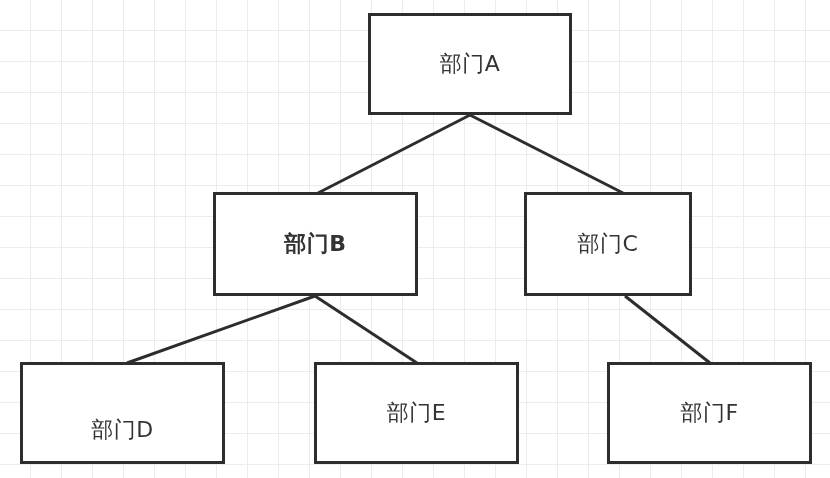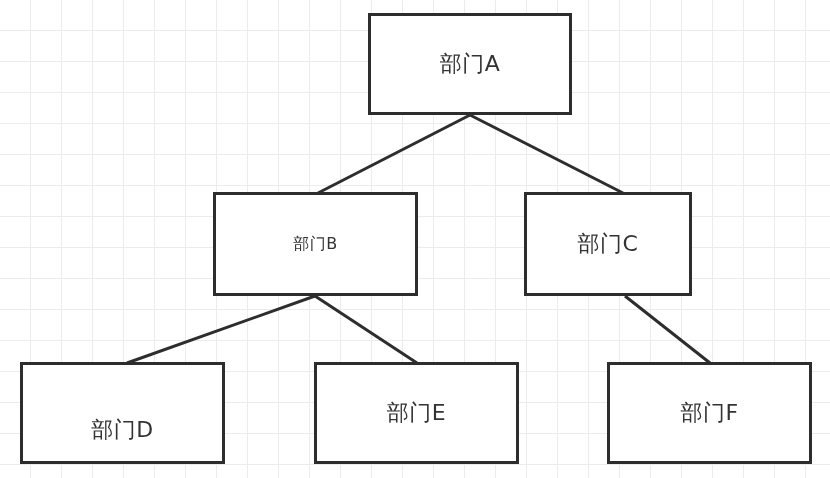--- a/index.html
+++ b/index.html
@@ -70,21 +70,21 @@
         <line x1="315" y1="296" x2="417" y2="363" stroke="#2d2d2d" stroke-width="3" stroke-linecap="butt"></line>
         <line x1="625" y1="296" x2="710" y2="363" stroke="#2d2d2d" stroke-width="3" stroke-linecap="butt"></line>
       </g>
   </svg>
 
   <div class="node" id="node-A" style="left: 368px; top: 13px; width: 204px; height: 102px; border-color: rgb(45, 45, 45); border-width: 3px; background: rgb(255, 255, 255);">
     <span class="node-label" style="color: rgb(51, 51, 51); font-size: 22px;">部门A</span>
   </div>
 
   <div class="node" id="node-B" style="left: 213px; top: 192px; width: 205px; height: 104px; border-color: rgb(45, 45, 45); border-width: 3px; background: rgb(255, 255, 255);">
-    <span class="node-label" style="color: rgb(51, 51, 51); font-size: 16px;">部门B</span>
+    <span class="node-label" style="color: rgb(51, 51, 51); font-size: 22px; font-weight: bold;">部门B</span>
   </div>
 
   <div class="node" id="node-C" style="left: 524px; top: 192px; width: 168px; height: 104px; border-color: rgb(45, 45, 45); border-width: 3px; background: rgb(255, 255, 255);">
     <span class="node-label" style="color: rgb(51, 51, 51); font-size: 22px;">部门C</span>
   </div>
 
   <div class="node" id="node-D" style="left: 20px; top: 362px; width: 205px; height: 102px; border-color: rgb(45, 45, 45); border-width: 3px; background: rgb(255, 255, 255);">
     <span class="node-label" style="color: rgb(51, 51, 51); font-size: 22px; margin-top: 33px;">部门D</span>
   </div>
 

